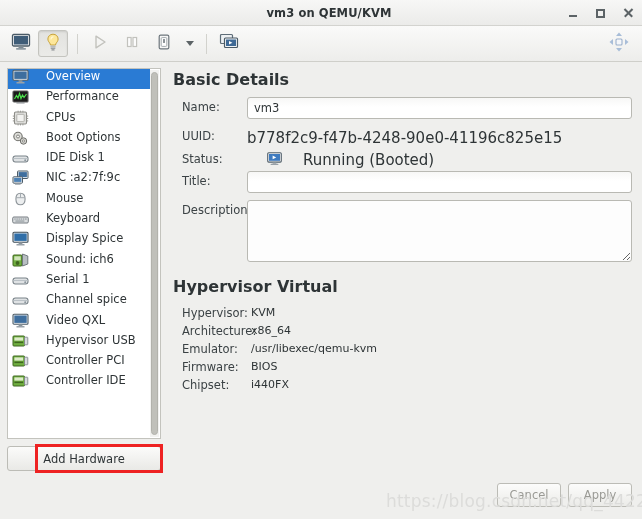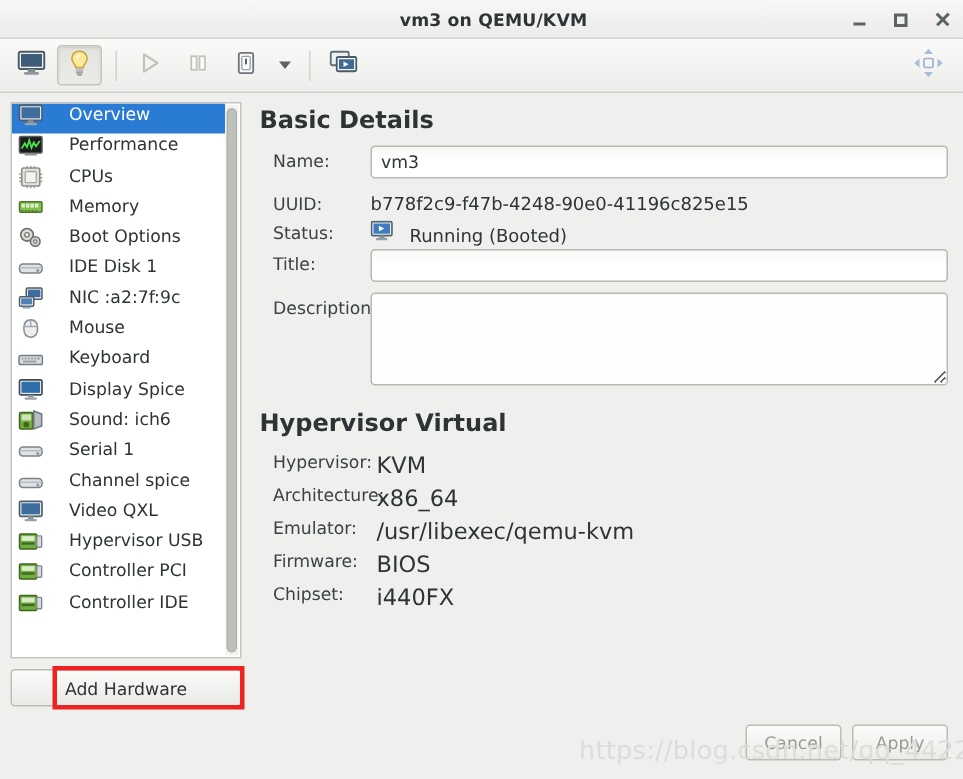--- a/index.html
+++ b/index.html
@@ -135,40 +135,40 @@
   
   .rightcol {
     flex: 1 1 auto; min-width: 0;
     background: #efefed;
     padding: 8px 10px 0 6px;
     display: flex; flex-direction: column;
   }
   .sect-title { font-weight: bold; font-size: 16px; color: #2e3436; margin-bottom: 6px; }
   .grid { display: grid; grid-template-columns: 74px 1fr; row-gap: 0; align-items: start; }
   .lbl { font-size: 11.5px; color: #3b4245; padding: 5px 0 0 9px; white-space: nowrap; }
-  .val { font-size: 12px; color: #2e3436; padding: 5px 0 0 0; white-space: nowrap; }
+  .val { font-size: 15px; color: #2e3436; padding: 5px 0 0 0; white-space: nowrap; }
   .tf {
     height: 22px; width: 100%;
     background: linear-gradient(to bottom,#f7f7f6,#ffffff 45%);
     border: 1px solid #b9b9b3; border-radius: 3px;
     font-size: 11.5px; color: #2e3436;
     padding: 0 6px; line-height: 20px;
     margin: 2px 0 5px 0;
     font-family: inherit;
   }
   .ta {
     height: 62px; width: 100%;
     background: #fdfdfd;
     border: 1px solid #b9b9b3; border-radius: 3px;
     margin: 2px 0 0 0;
   }
-  .statusrow { display: flex; align-items: flex-end; gap: 11px; padding-top: 4px; }
+  .statusrow { display: flex; align-items: flex-end; gap: 21px; padding-top: 4px; margin-left: 20px; }
   .hyp-grid { display: grid; grid-template-columns: 78px 1fr; align-items: start; }
   .hyp-lbl { font-size: 11.5px; color: #3b4245; padding: 4px 0 0 9px; white-space: nowrap; }
-  .hyp-val { font-size: 15px; color: #2e3436; padding: 4px 0 0 0; white-space: nowrap; }
+  .hyp-val { font-size: 11px; color: #2e3436; padding: 4px 0 0 0; white-space: nowrap; }
 
   
   .footer {
     flex: 0 0 42px; height: 42px;
     background: #efefed;
     display: flex; align-items: center; justify-content: flex-end;
     padding: 0 10px 6px 0; gap: 7px;
     position: relative;
   }
   .dlgbtn {
@@ -334,37 +334,20 @@
                     <rect x=".8" y="10.4" width="1.6" height="1"></rect>
                     <rect x="14.6" y="5.6" width="1.6" height="1"></rect>
                     <rect x="14.6" y="8" width="1.6" height="1"></rect>
                     <rect x="14.6" y="10.4" width="1.6" height="1"></rect>
                   </g>
                 </svg></span>
               <span>CPUs</span>
             </div>
             <div class="hwrow">
               <span class="ico"><svg viewBox="0 0 17 16" width="17" height="16">
-                  <rect x="1" y="4.5" width="15" height="7" rx=".8" fill="#7fbf4a" stroke="#4d7a2a" stroke-width="1"></rect>
-                  <rect x="2.3" y="5.8" width="2.3" height="2.6" fill="#dfeccd"></rect>
-                  <rect x="5.3" y="5.8" width="2.3" height="2.6" fill="#dfeccd"></rect>
-                  <rect x="8.3" y="5.8" width="2.3" height="2.6" fill="#dfeccd"></rect>
-                  <rect x="11.3" y="5.8" width="2.3" height="2.6" fill="#dfeccd"></rect>
-                  <g fill="#4d7a2a">
-                    <rect x="2.3" y="10.1" width="1.2" height="1.6"></rect>
-                    <rect x="4.6" y="10.1" width="1.2" height="1.6"></rect>
-                    <rect x="6.9" y="10.1" width="1.2" height="1.6"></rect>
-                    <rect x="9.2" y="10.1" width="1.2" height="1.6"></rect>
-                    <rect x="11.5" y="10.1" width="1.2" height="1.6"></rect>
-                  </g>
-                </svg></span>
-              <span>Memory</span>
-            </div>
-            <div class="hwrow">
-              <span class="ico"><svg viewBox="0 0 17 16" width="17" height="16">
                   <circle cx="6" cy="6.5" r="4.2" fill="#dcdcd8" stroke="#6e6e69" stroke-width="1.1"></circle>
                   <circle cx="6" cy="6.5" r="1.5" fill="#f4f4f2" stroke="#6e6e69" stroke-width=".8"></circle>
                   <circle cx="11.5" cy="11" r="3.2" fill="#d2d2ce" stroke="#6e6e69" stroke-width="1"></circle>
                   <circle cx="11.5" cy="11" r="1.1" fill="#f4f4f2" stroke="#6e6e69" stroke-width=".7"></circle>
                 </svg></span>
               <span>Boot Options</span>
             </div>
             <div class="hwrow">
               <span class="ico"><svg viewBox="0 0 17 16" width="17" height="16">
                   <rect x="1" y="6" width="15" height="6" rx="2.4" fill="#dfe2e4" stroke="#7b848a" stroke-width="1.1"></rect>

